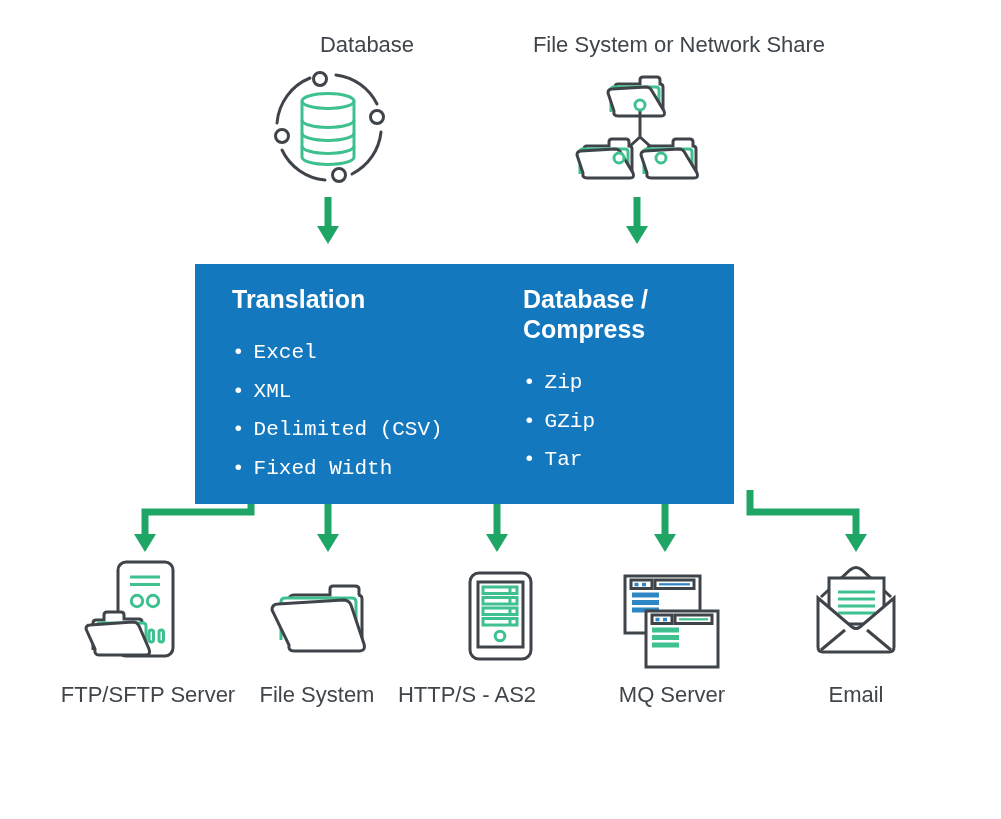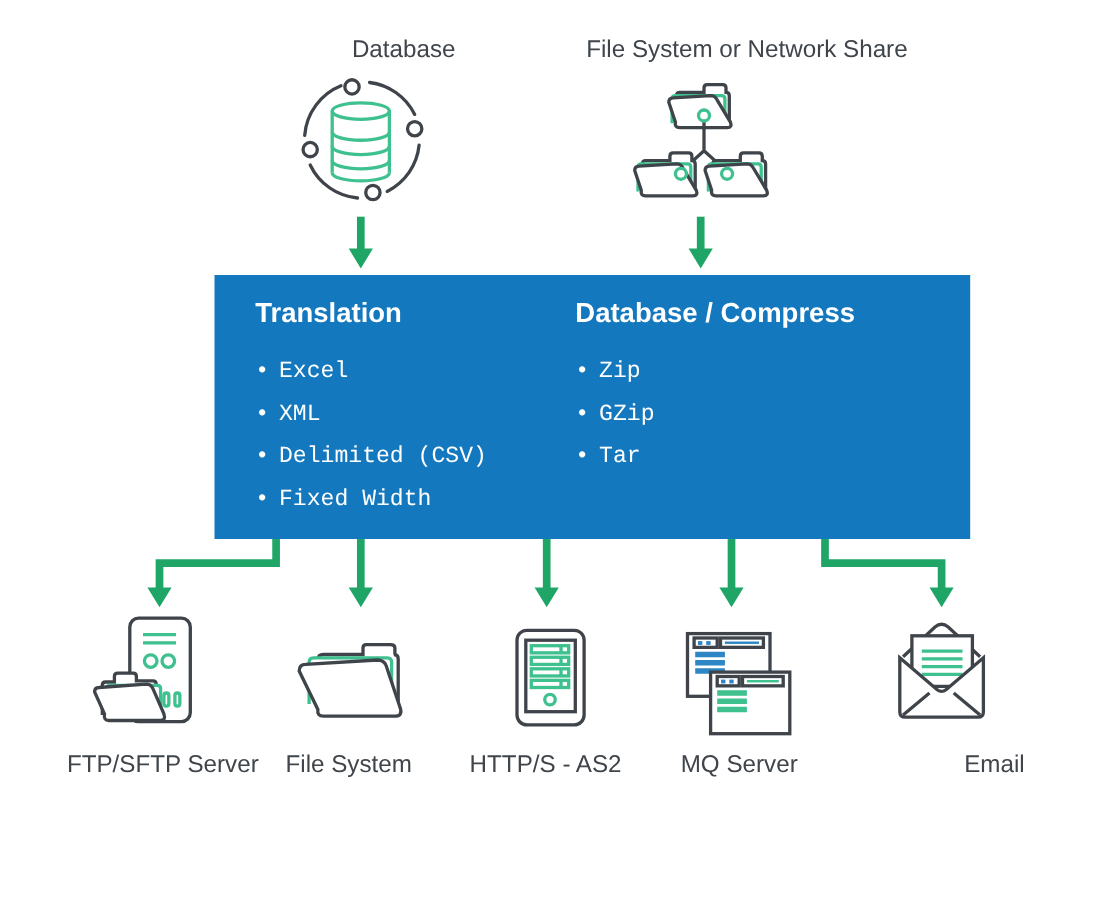--- a/index.html
+++ b/index.html
@@ -29,21 +29,21 @@
   
   .ol  {stroke:var(--icon_outline,#3F444A);fill:none;stroke-width:3;}
   .olf {stroke:var(--icon_outline,#3F444A);fill:#fff;stroke-width:3;}
   .gr  {stroke:var(--icon_accent,#3EC08F);fill:none;stroke-width:3;}
   .grw {stroke:var(--icon_accent,#3EC08F);fill:#fff;stroke-width:3;}
   .grf {fill:var(--icon_accent,#3EC08F);}
   .blf {fill:var(--mq_blue,#2E86C4);}
   .ars {stroke:var(--arrow,#1FA667);stroke-width:7;fill:none;}
   .arh {fill:var(--arrow,#1FA667);}
   .process-box{
-    position:absolute;left:195px;top:250px;width:687px;height:240px;
+    position:absolute;left:195px;top:264px;width:539px;height:240px;
     background:var(--process_bg,#1478BE);
   }
   .process-col{position:absolute;top:20px;}
   .process-col h2{
     margin:0 0 20px 0;color:var(--process_text,#fff);
     font-size:25px;line-height:30px;font-weight:bold;
   }
   .process-col ul{list-style:none;margin:0;padding:0;font-family:Liberation Mono, monospace;}
   .process-col li{
     color:var(--process_text,#fff);font-size:21px;line-height:38.5px;
@@ -207,17 +207,17 @@
       <ul>
         <li><span class="bullet">•</span><span>Zip</span></li>
         <li><span class="bullet">•</span><span>GZip</span></li>
         <li><span class="bullet">•</span><span>Tar</span></li>
       </ul>
     </div>
   </div>
 
   <div class="lbl dst-label" style="left:148px">FTP/SFTP Server</div>
   <div class="lbl dst-label" style="left:317px">File System</div>
-  <div class="lbl dst-label" style="left:496px">HTTP/S - AS2</div>
+  <div class="lbl dst-label" style="left:467px">HTTP/S - AS2</div>
   <div class="lbl dst-label" style="left:672px">MQ Server</div>
-  <div class="lbl dst-label" style="left:904px">Email</div>
+  <div class="lbl dst-label" style="left:856px">Email</div>
 
 </div>
 
 </body></html>

